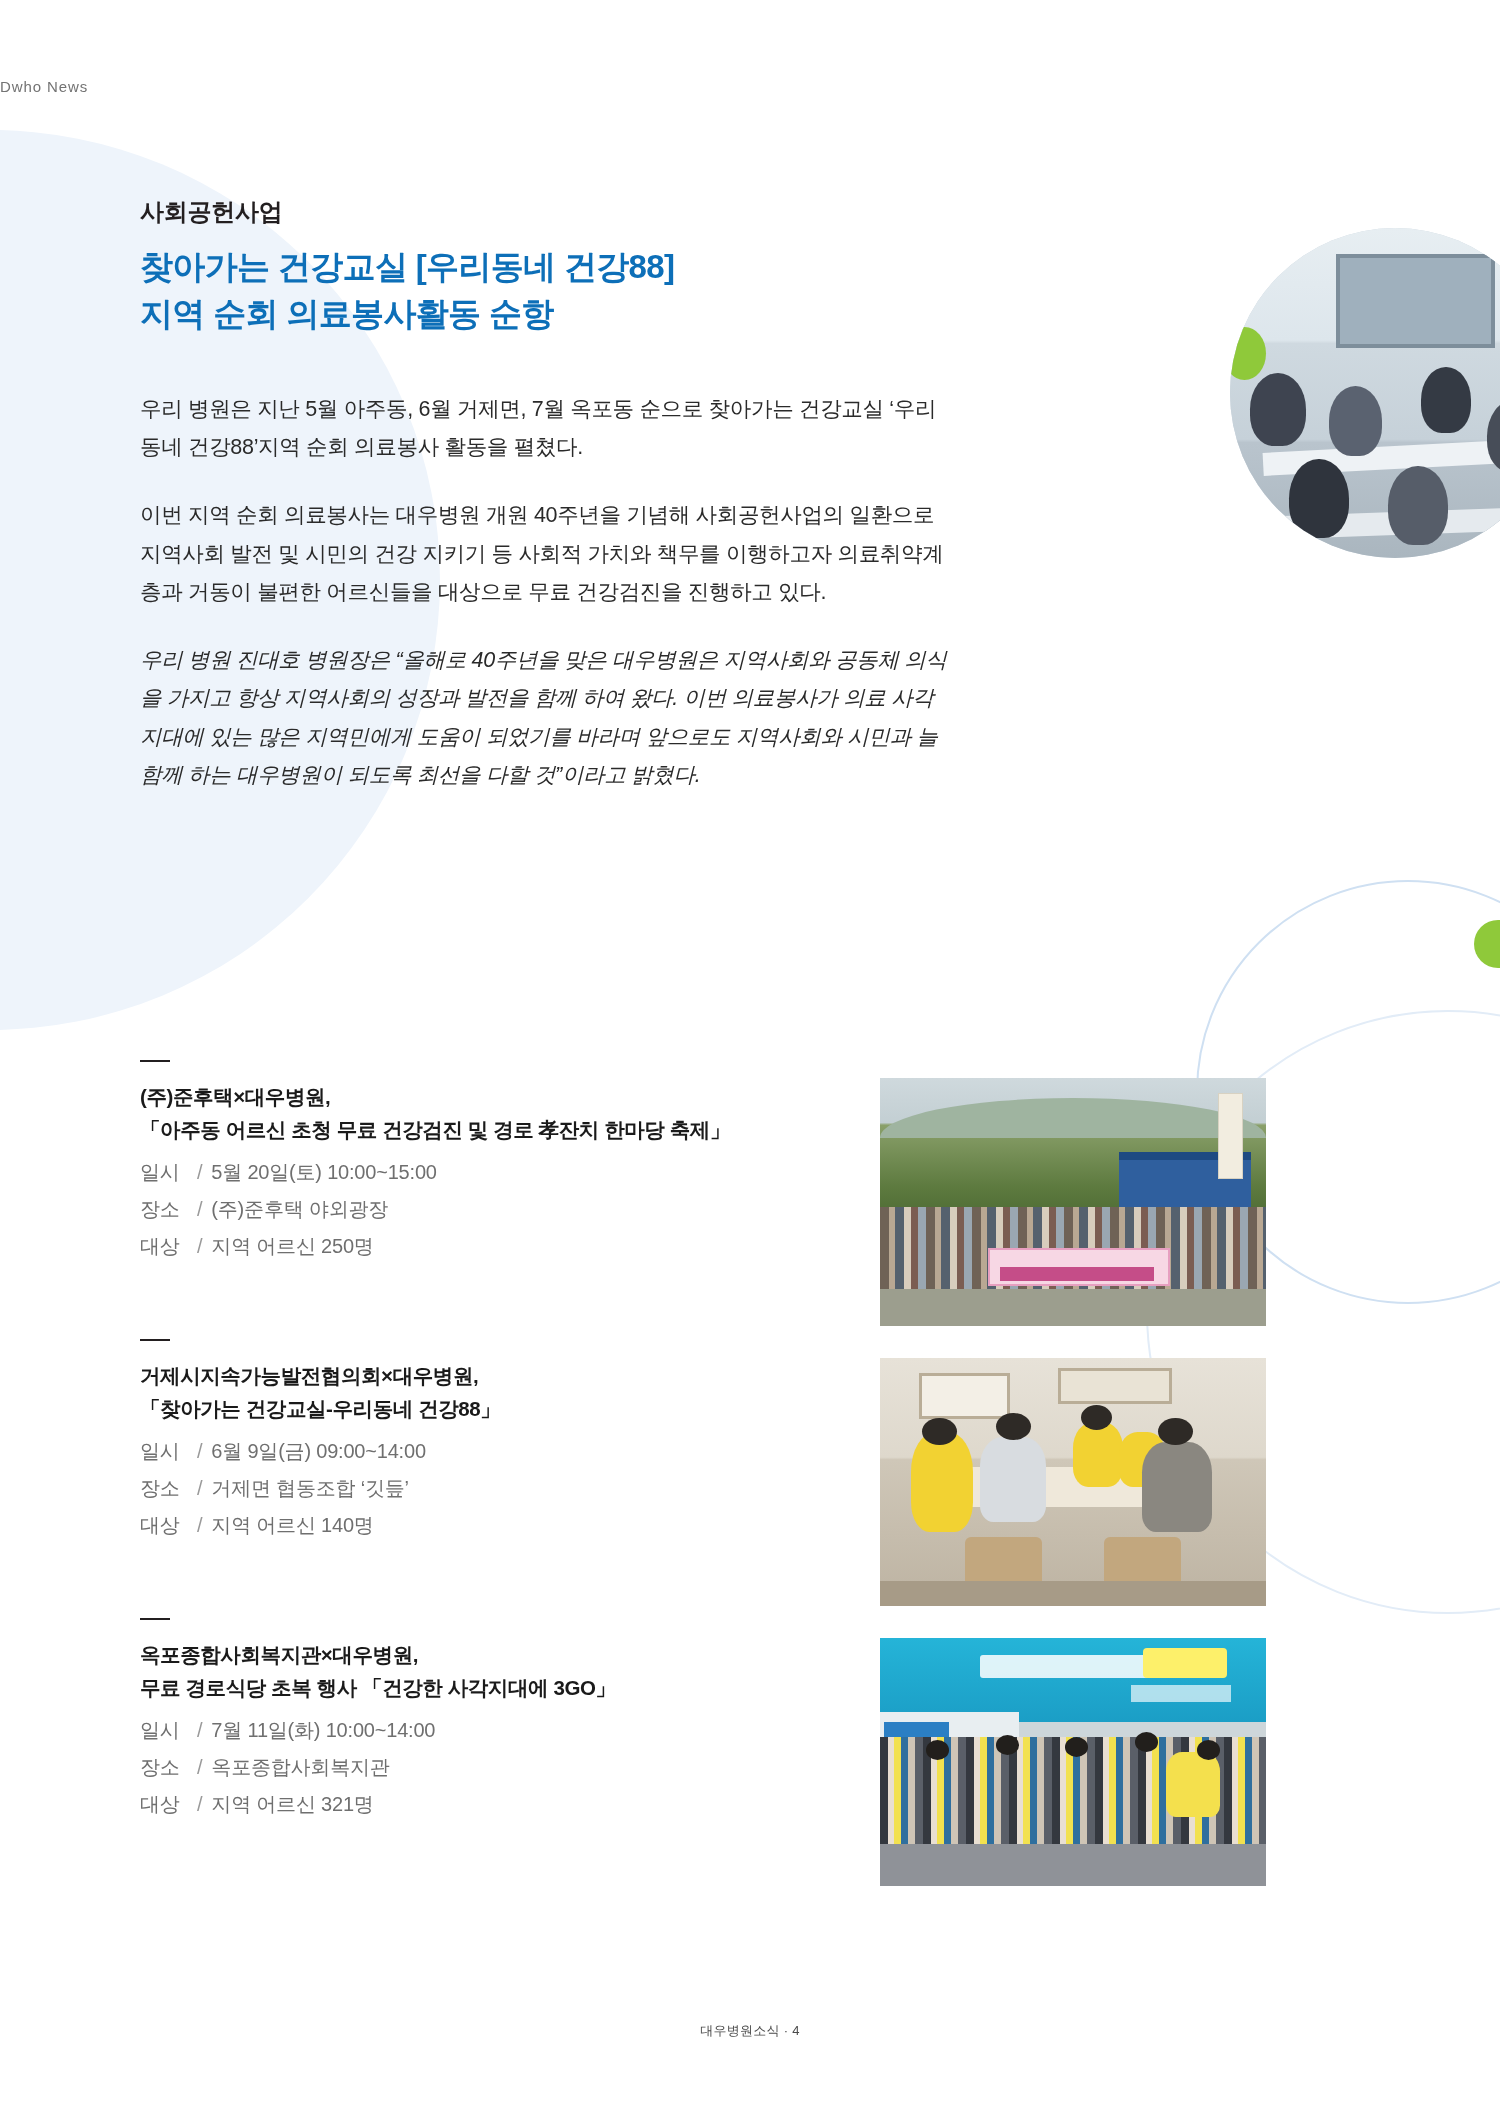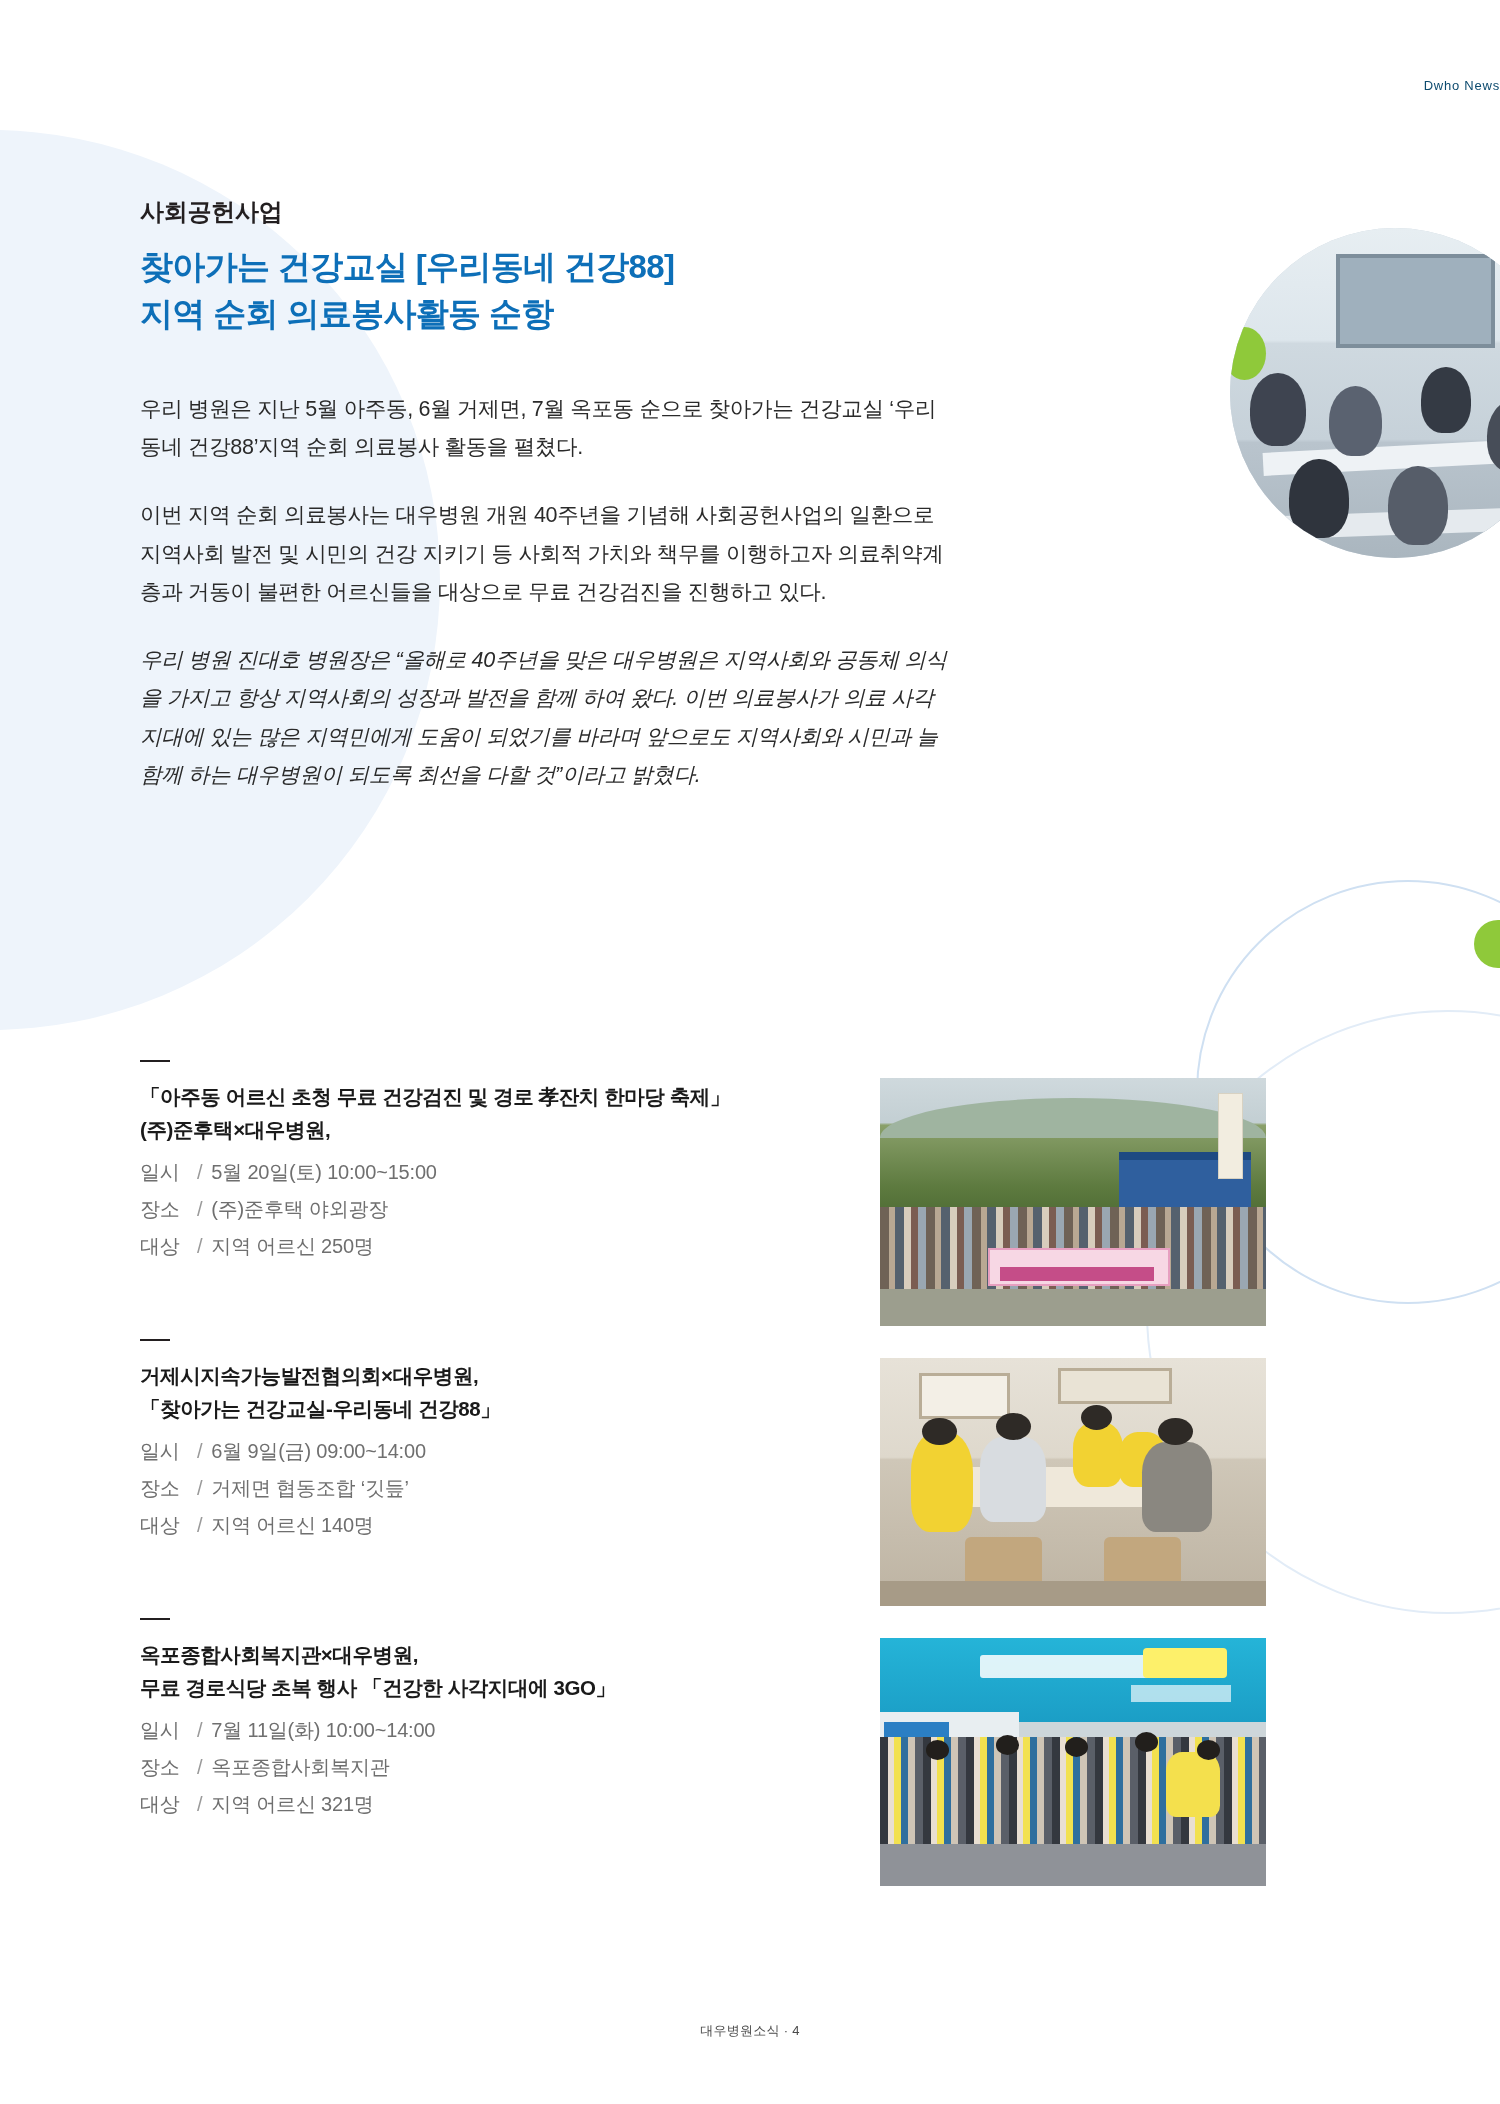--- a/index.html
+++ b/index.html
@@ -92,24 +92,24 @@
     right:-22px; top:920px;
     width:48px; height:48px;
     border-radius:50%;
     background:#8fc93a;
     z-index:1;
   }
 
   
   .page-header {
     position:absolute; top:78px; left:0; width:100%;
-    text-align:right;
-    font-size:13px;
+    text-align:left;
+    font-size:15px;
     letter-spacing:0.06em;
-    color:#0c4a6e;
+    color:#737373;
     z-index:3;
   }
 
   
   .page-footer {
     position:absolute; bottom:64px; left:0; width:100%;
     text-align:center;
     font-size:13px;
     color:#4a4a4a;
     letter-spacing:0.02em;
@@ -285,22 +285,22 @@
     <p>이번 지역 순회 의료봉사는 대우병원 개원 40주년을 기념해 사회공헌사업의 일환으로 지역사회 발전 및 시민의 건강 지키기 등 사회적 가치와 책무를 이행하고자 의료취약계층과 거동이 불편한 어르신들을 대상으로 무료 건강검진을 진행하고 있다.</p>
     <p>우리 병원 진대호 병원장은 “올해로 40주년을 맞은 대우병원은 지역사회와 공동체 의식을 가지고 항상 지역사회의 성장과 발전을 함께 하여 왔다. 이번 의료봉사가 의료 사각지대에 있는 많은 지역민에게 도움이 되었기를 바라며 앞으로도 지역사회와 시민과 늘 함께 하는 대우병원이 되도록 최선을 다할 것”이라고 밝혔다.</p>
   </div>
 </div>
 
 <div class="events">
 
   <div class="event">
     <div class="rule"></div>
     <div class="ev-title">
+      <div>(주)준후택×대우병원,</div>
       <div>「아주동 어르신 초청 무료 건강검진 및 경로 孝잔치 한마당 축제」</div>
-      <div>(주)준후택×대우병원,</div>
     </div>
     <div class="ev-meta">
       <div>
         <span class="lbl">일시</span><span class="sep">/</span><span>5월 20일(토) 10:00~15:00</span>
       </div>
       <div>
         <span class="lbl">장소</span><span class="sep">/</span><span>(주)준후택 야외광장</span>
       </div>
       <div>
         <span class="lbl">대상</span><span class="sep">/</span><span>지역 어르신 250명</span>

